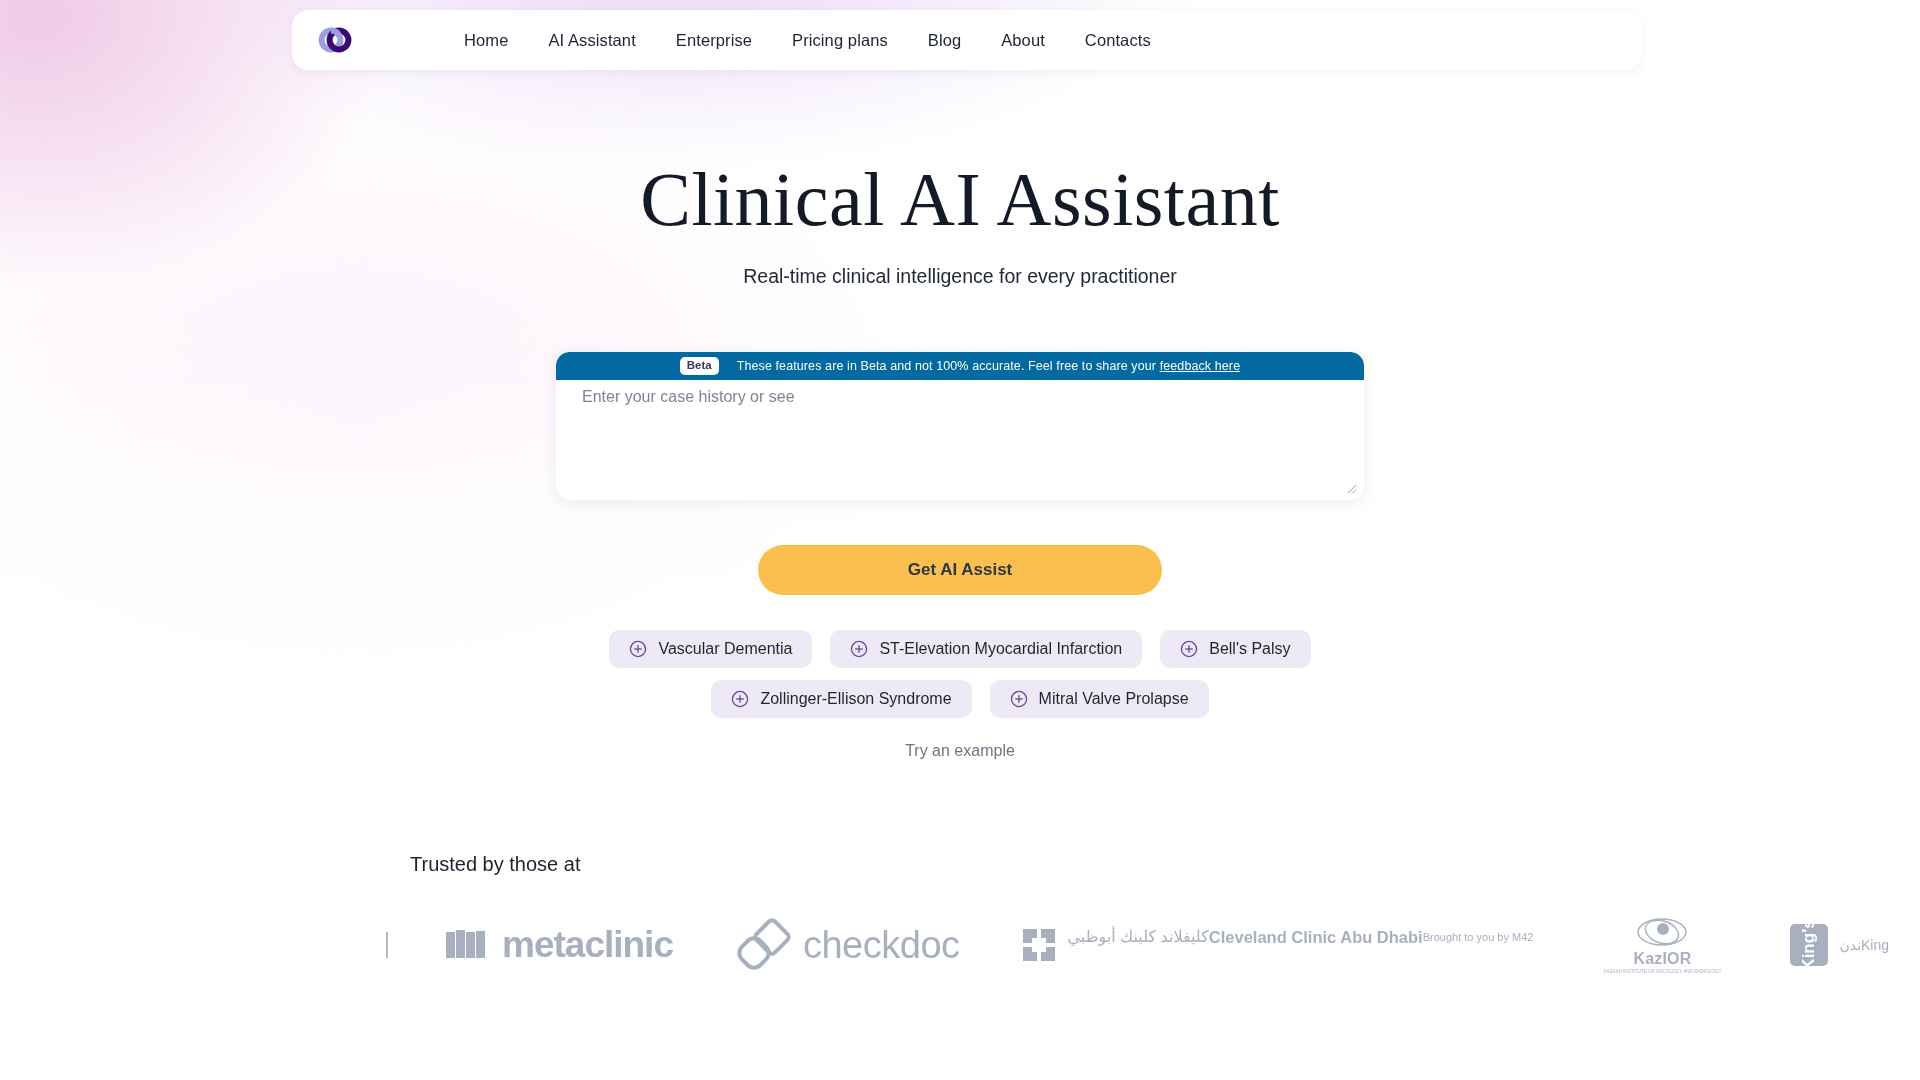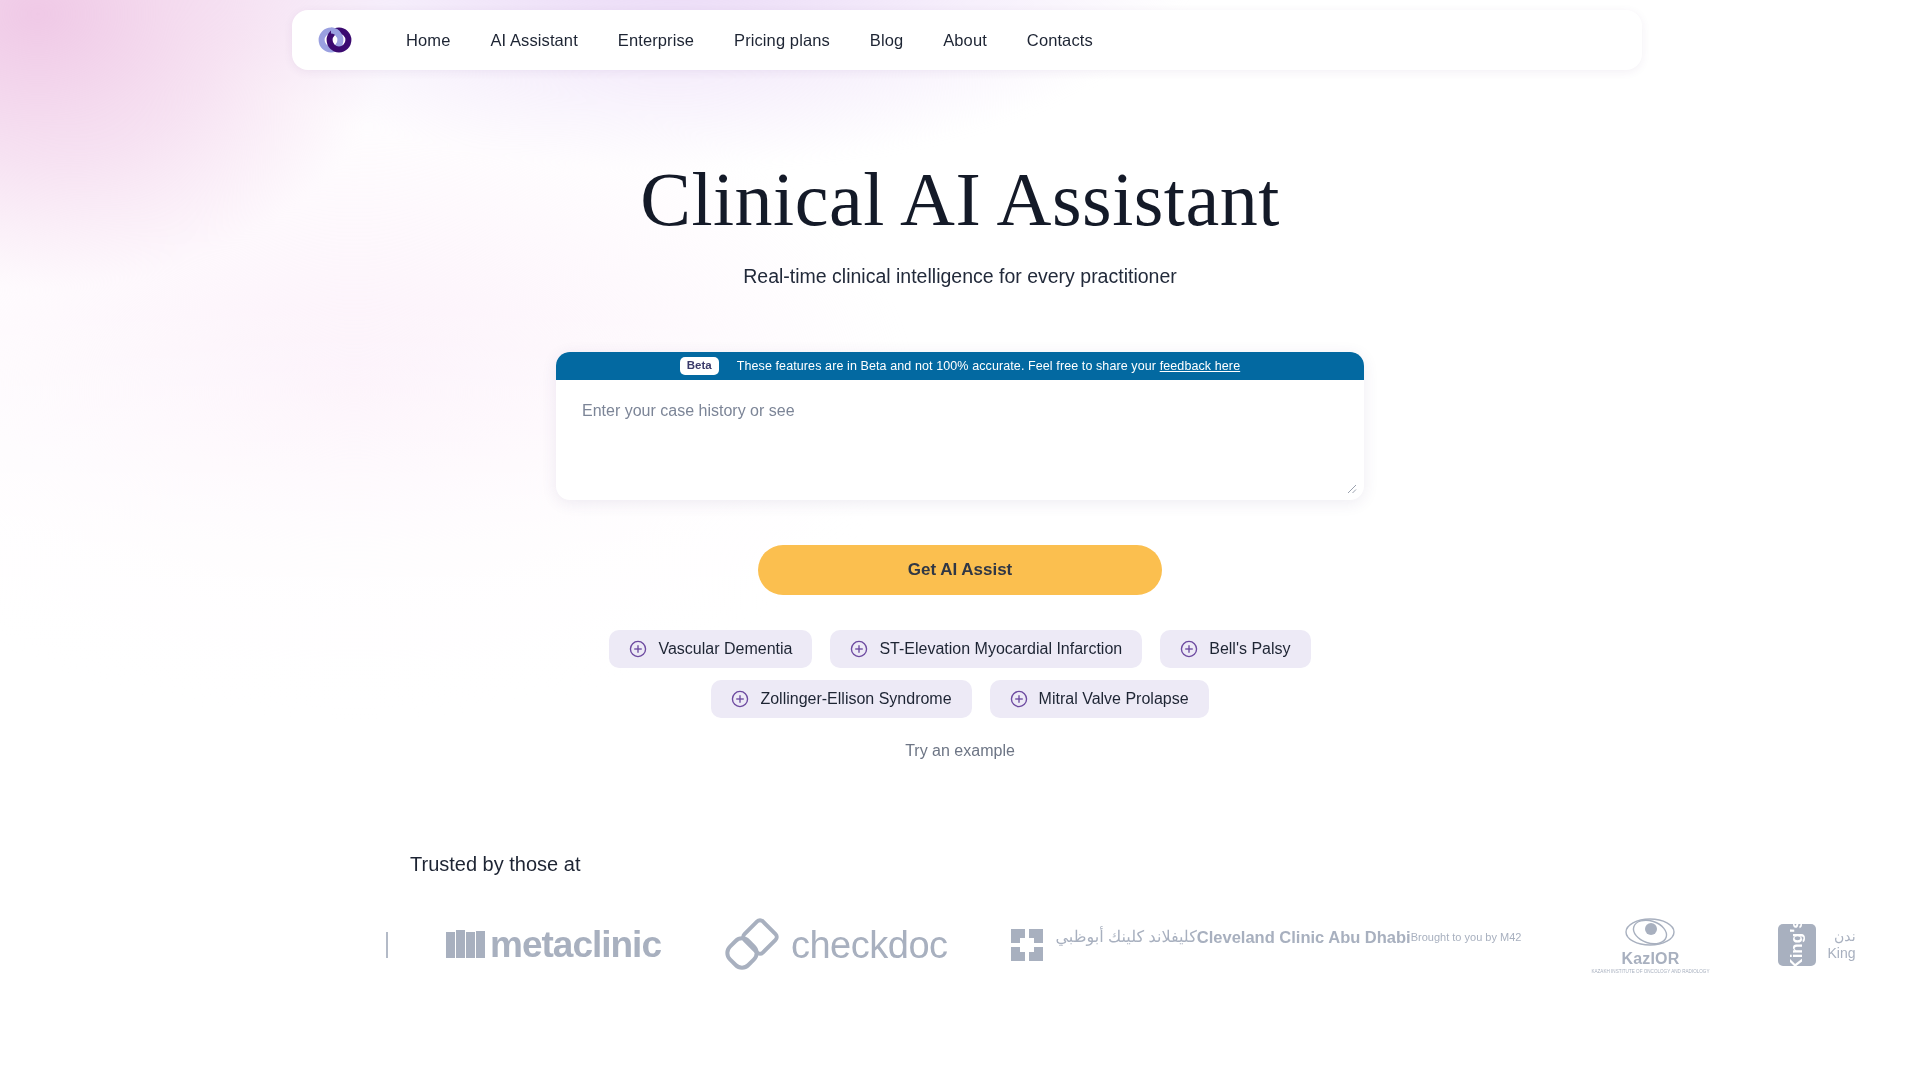--- a/index.html
+++ b/index.html
@@ -59,21 +59,21 @@
   .logo {
     width: 34px; height: 34px;
     flex: 0 0 auto;
     display: block;
   }
 
   .nav-links {
     display: flex;
     align-items: flex-start;
     gap: 40px;
-    margin-left: 54px;
+    margin-left: 112px;
   }
   .nav-link {
     font-size: 16.5px;
     color: #1d2433;
     font-weight: 500;
     letter-spacing: .1px;
     white-space: nowrap;
     cursor: pointer;
   }
 
@@ -180,21 +180,21 @@
     font-size: 12.5px;
     letter-spacing: .1px;
   }
   .beta-text a {
     color: #ffffff;
     text-decoration: underline;
   }
   .case-area {
     position: relative;
     height: 120px;
-    padding: 22px 26px;
+    padding: 8px 26px;
   }
   .case-input {
     width: 100%;
     height: 100%;
     border: none;
     outline: none;
     resize: none;
     font-family: inherit;
     font-size: 16px;
     color: #1d2433;
@@ -298,21 +298,21 @@
     height: 26px;
     background: #b3bac7;
     flex: 0 0 auto;
   }
   .brand {
     flex: 0 0 auto;
     display: flex;
     align-items: center;
     color: #a8b0bf;
   }
-  .brand-metaclinic { margin-left: 56px; gap: 0; }
+  .brand-metaclinic { margin-left: 56px; gap: 12px; }
   .brand-metaclinic .word {
     font-size: 37px;
     font-weight: 700;
     letter-spacing: -1px;
     color: #a8b0bf;
   }
   .brand-checkdoc { margin-left: 62px; gap: 10px; }
   .brand-checkdoc .word {
     font-size: 38px;
     font-weight: 400;
@@ -336,21 +336,21 @@
     align-items: center;
     justify-content: center;
   }
   .kings-mark span {
     color: #ffffff;
     font-size: 17px;
     font-weight: 700;
     transform: rotate(-90deg);
     white-space: nowrap;
   }
-  .kings-text { display: flex; flex-direction: column; line-height: 1.2; }
+  .kings-text { display: flex; flex-direction: row; line-height: 1.2; }
   .kings-ar { font-size: 14px; color: #a8b0bf; direction: rtl; }
   .kings-en { font-size: 14px; color: #a8b0bf; }
 </style>
 </head>
 <body>
 
 <div class="bg-wrap">
   <div class="bg-blob"></div>
   <div class="bg-fade"></div>
 </div>

